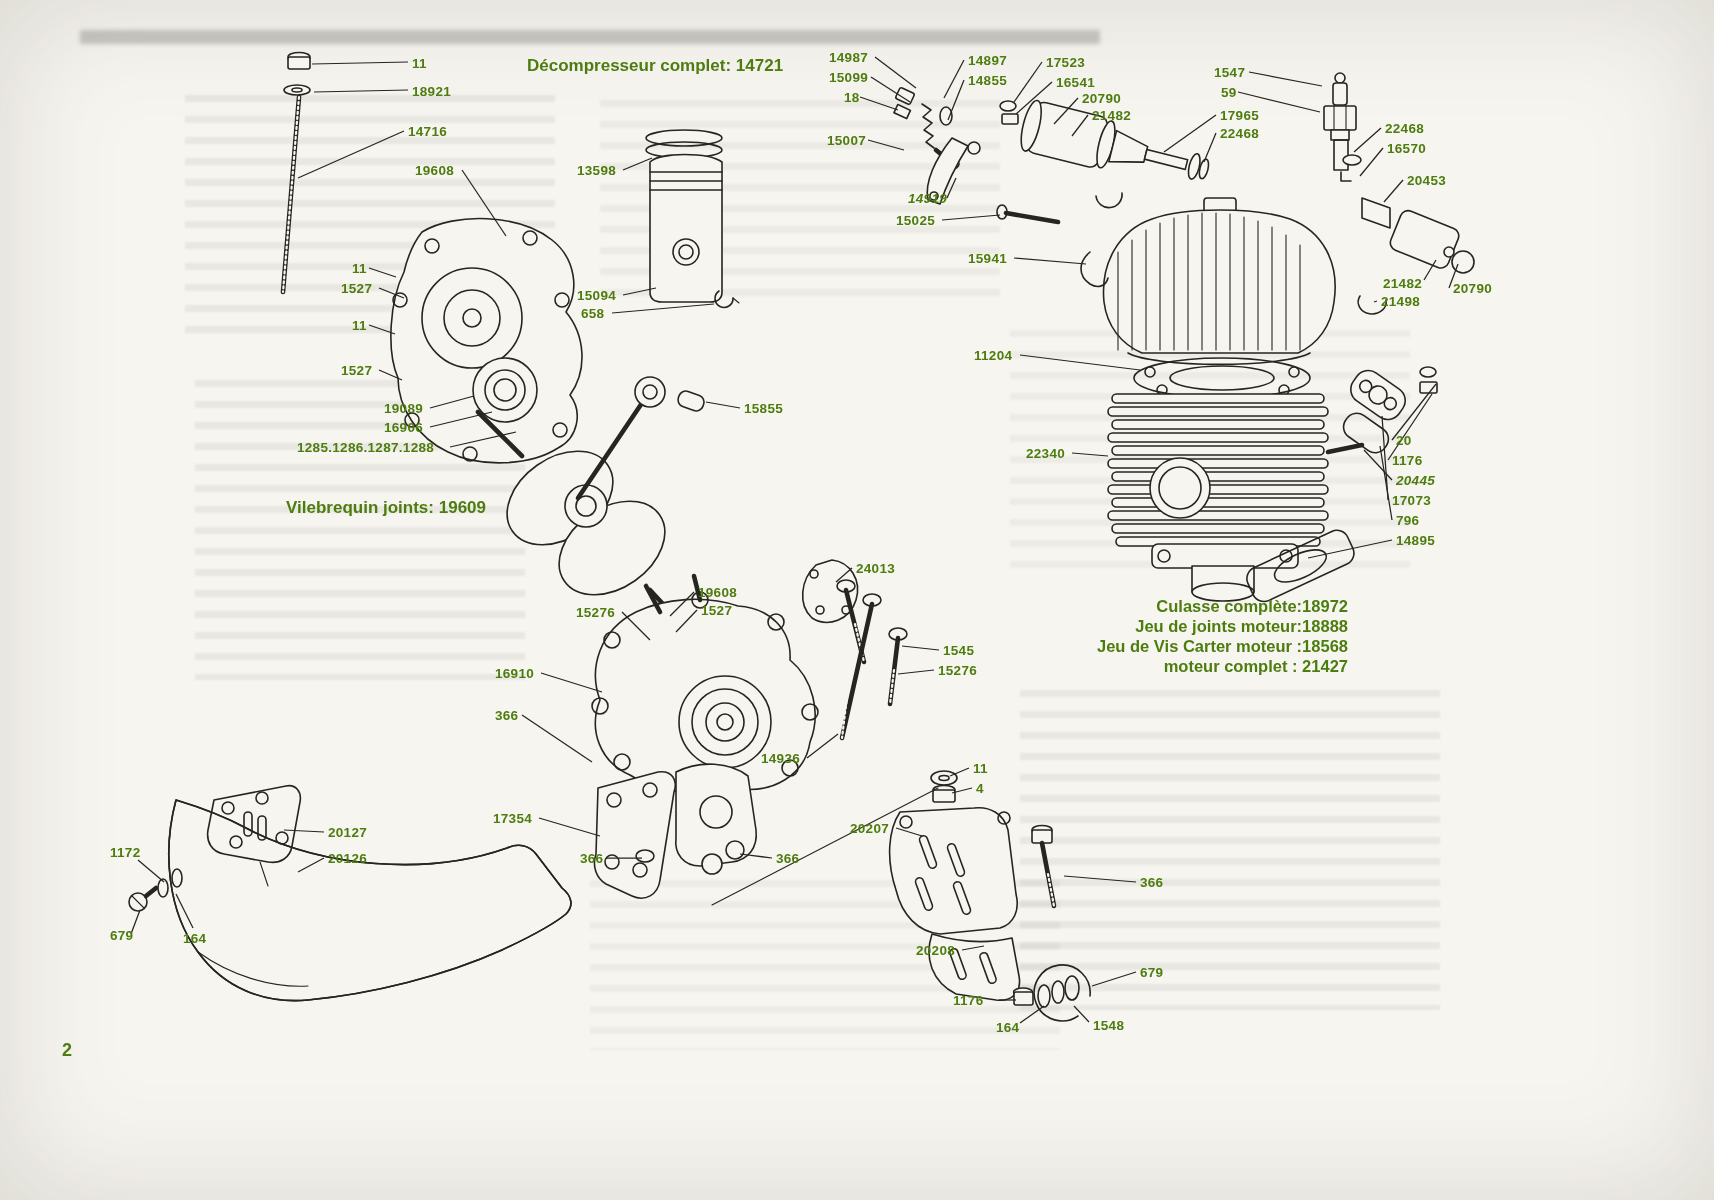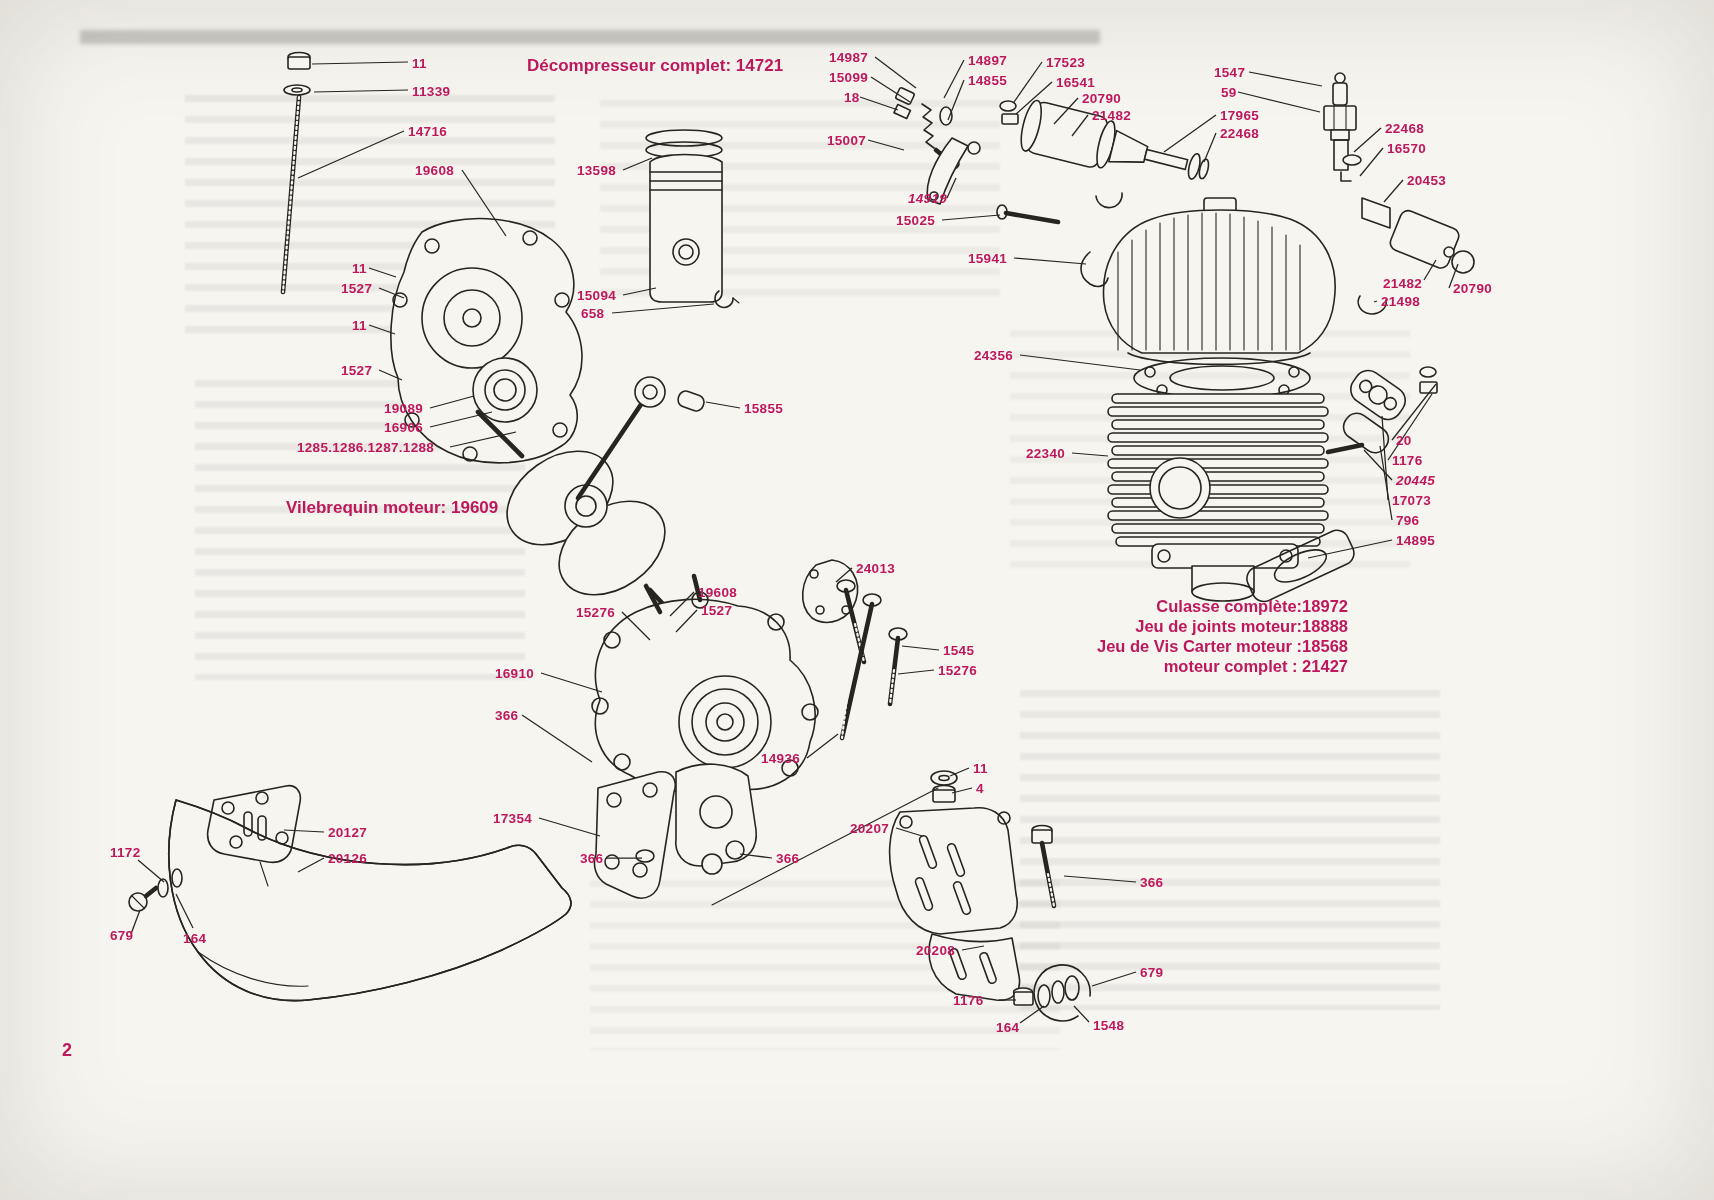--- a/index.html
+++ b/index.html
@@ -1,20 +1,20 @@
 <!DOCTYPE html>
 <html><head>
 <meta charset="utf-8">
 <style>
   html,body{margin:0;padding:0;background:#dedcd6;}
   .page{
     position:relative;width:1714px;height:1200px;overflow:hidden;
     background:#f7f5f0;
     font-family:"Liberation Sans", sans-serif;
-    color:#be185d;
+    color:#4d7c0f;
     box-shadow:inset 0 0 120px rgba(90,85,70,.18);
   }
   .ghost{
     position:absolute;pointer-events:none;
     background:repeating-linear-gradient(180deg, rgba(110,108,100,.10) 0 7px, rgba(0,0,0,0) 7px 21px);
     filter:blur(1px);
   }
   .ghost-band{
     position:absolute;pointer-events:none;background:rgba(80,78,72,.28);filter:blur(2px);
   }
@@ -440,21 +440,21 @@
       <polyline points="1136,882 1064,876"></polyline>
       <polyline points="962,950 984,946"></polyline>
       <polyline points="1136,972 1092,986"></polyline>
       <polyline points="999,1000 1016,1000"></polyline>
       <polyline points="1020,1023 1044,1006"></polyline>
       <polyline points="1089,1022 1074,1006"></polyline>
     </svg>
 
   <div id="labels-layer">
       <span class="plabel" style="left: 412px; top: 56px;">11</span>
-      <span class="plabel" style="left: 412px; top: 84px;">11339</span>
+      <span class="plabel" style="left: 412px; top: 84px;">18921</span>
       <span class="plabel" style="left: 408px; top: 124px;">14716</span>
       <span class="plabel" style="left: 415px; top: 163px;">19608</span>
       <span class="plabel" style="left: 577px; top: 163px;">13598</span>
       <span class="plabel" style="left: 577px; top: 288px;">15094</span>
       <span class="plabel" style="left: 581px; top: 306px;">658</span>
       <span class="plabel" style="left: 352px; top: 261px;">11</span>
       <span class="plabel" style="left: 341px; top: 281px;">1527</span>
       <span class="plabel" style="left: 352px; top: 318px;">11</span>
       <span class="plabel" style="left: 341px; top: 363px;">1527</span>
       <span class="plabel" style="left: 384px; top: 401px;">19089</span>
@@ -477,21 +477,21 @@
       <span class="plabel" style="left: 896px; top: 213px;">15025</span>
       <span class="plabel" style="left: 968px; top: 251px;">15941</span>
       <span class="plabel" style="left: 1214px; top: 65px;">1547</span>
       <span class="plabel" style="left: 1221px; top: 85px;">59</span>
       <span class="plabel" style="left: 1385px; top: 121px;">22468</span>
       <span class="plabel" style="left: 1387px; top: 141px;">16570</span>
       <span class="plabel" style="left: 1407px; top: 173px; text-align: center;">20453</span>
       <span class="plabel" style="left: 1383px; top: 276px;">21482</span>
       <span class="plabel" style="left: 1453px; top: 281px;">20790</span>
       <span class="plabel" style="left: 1381px; top: 294px;">21498</span>
-      <span class="plabel" style="left: 974px; top: 348px;">24356</span>
+      <span class="plabel" style="left: 974px; top: 348px;">11204</span>
       <span class="plabel" style="left: 1026px; top: 446px;">22340</span>
       <span class="plabel" style="left: 1396px; top: 433px;">20</span>
       <span class="plabel" style="left: 1392px; top: 453px;">1176</span>
       <span class="plabel" style="left: 1396px; top: 473px; font-style: italic;">20445</span>
       <span class="plabel" style="left: 1392px; top: 493px;">17073</span>
       <span class="plabel" style="left: 1396px; top: 513px;">796</span>
       <span class="plabel" style="left: 1396px; top: 533px;">14895</span>
       <span class="plabel" style="left: 856px; top: 561px;">24013</span>
       <span class="plabel" style="left: 698px; top: 585px;">19608</span>
       <span class="plabel" style="left: 701px; top: 603px;">1527</span>
@@ -518,21 +518,21 @@
       <span class="plabel" style="left: 953px; top: 993px;">1176</span>
       <span class="plabel" style="left: 996px; top: 1020px;">164</span>
       <span class="plabel" style="left: 1093px; top: 1018px;">1548</span>
     </div>
 
   <div class="title" style="left:527px;top:56px;">
     <span>Décompresseur complet:</span>
     <span>14721</span>
   </div>
   <div class="title" style="left:286px;top:498px;">
-    <span>Vilebrequin moteur:</span>
+    <span>Vilebrequin joints:</span>
     <span>19609</span>
   </div>
 
   <div class="culasse-block">
     <div>
       <span>Culasse complète:</span><span>18972</span>
     </div>
     <div>
       <span>Jeu de joints moteur:</span><span>18888</span>
     </div>

